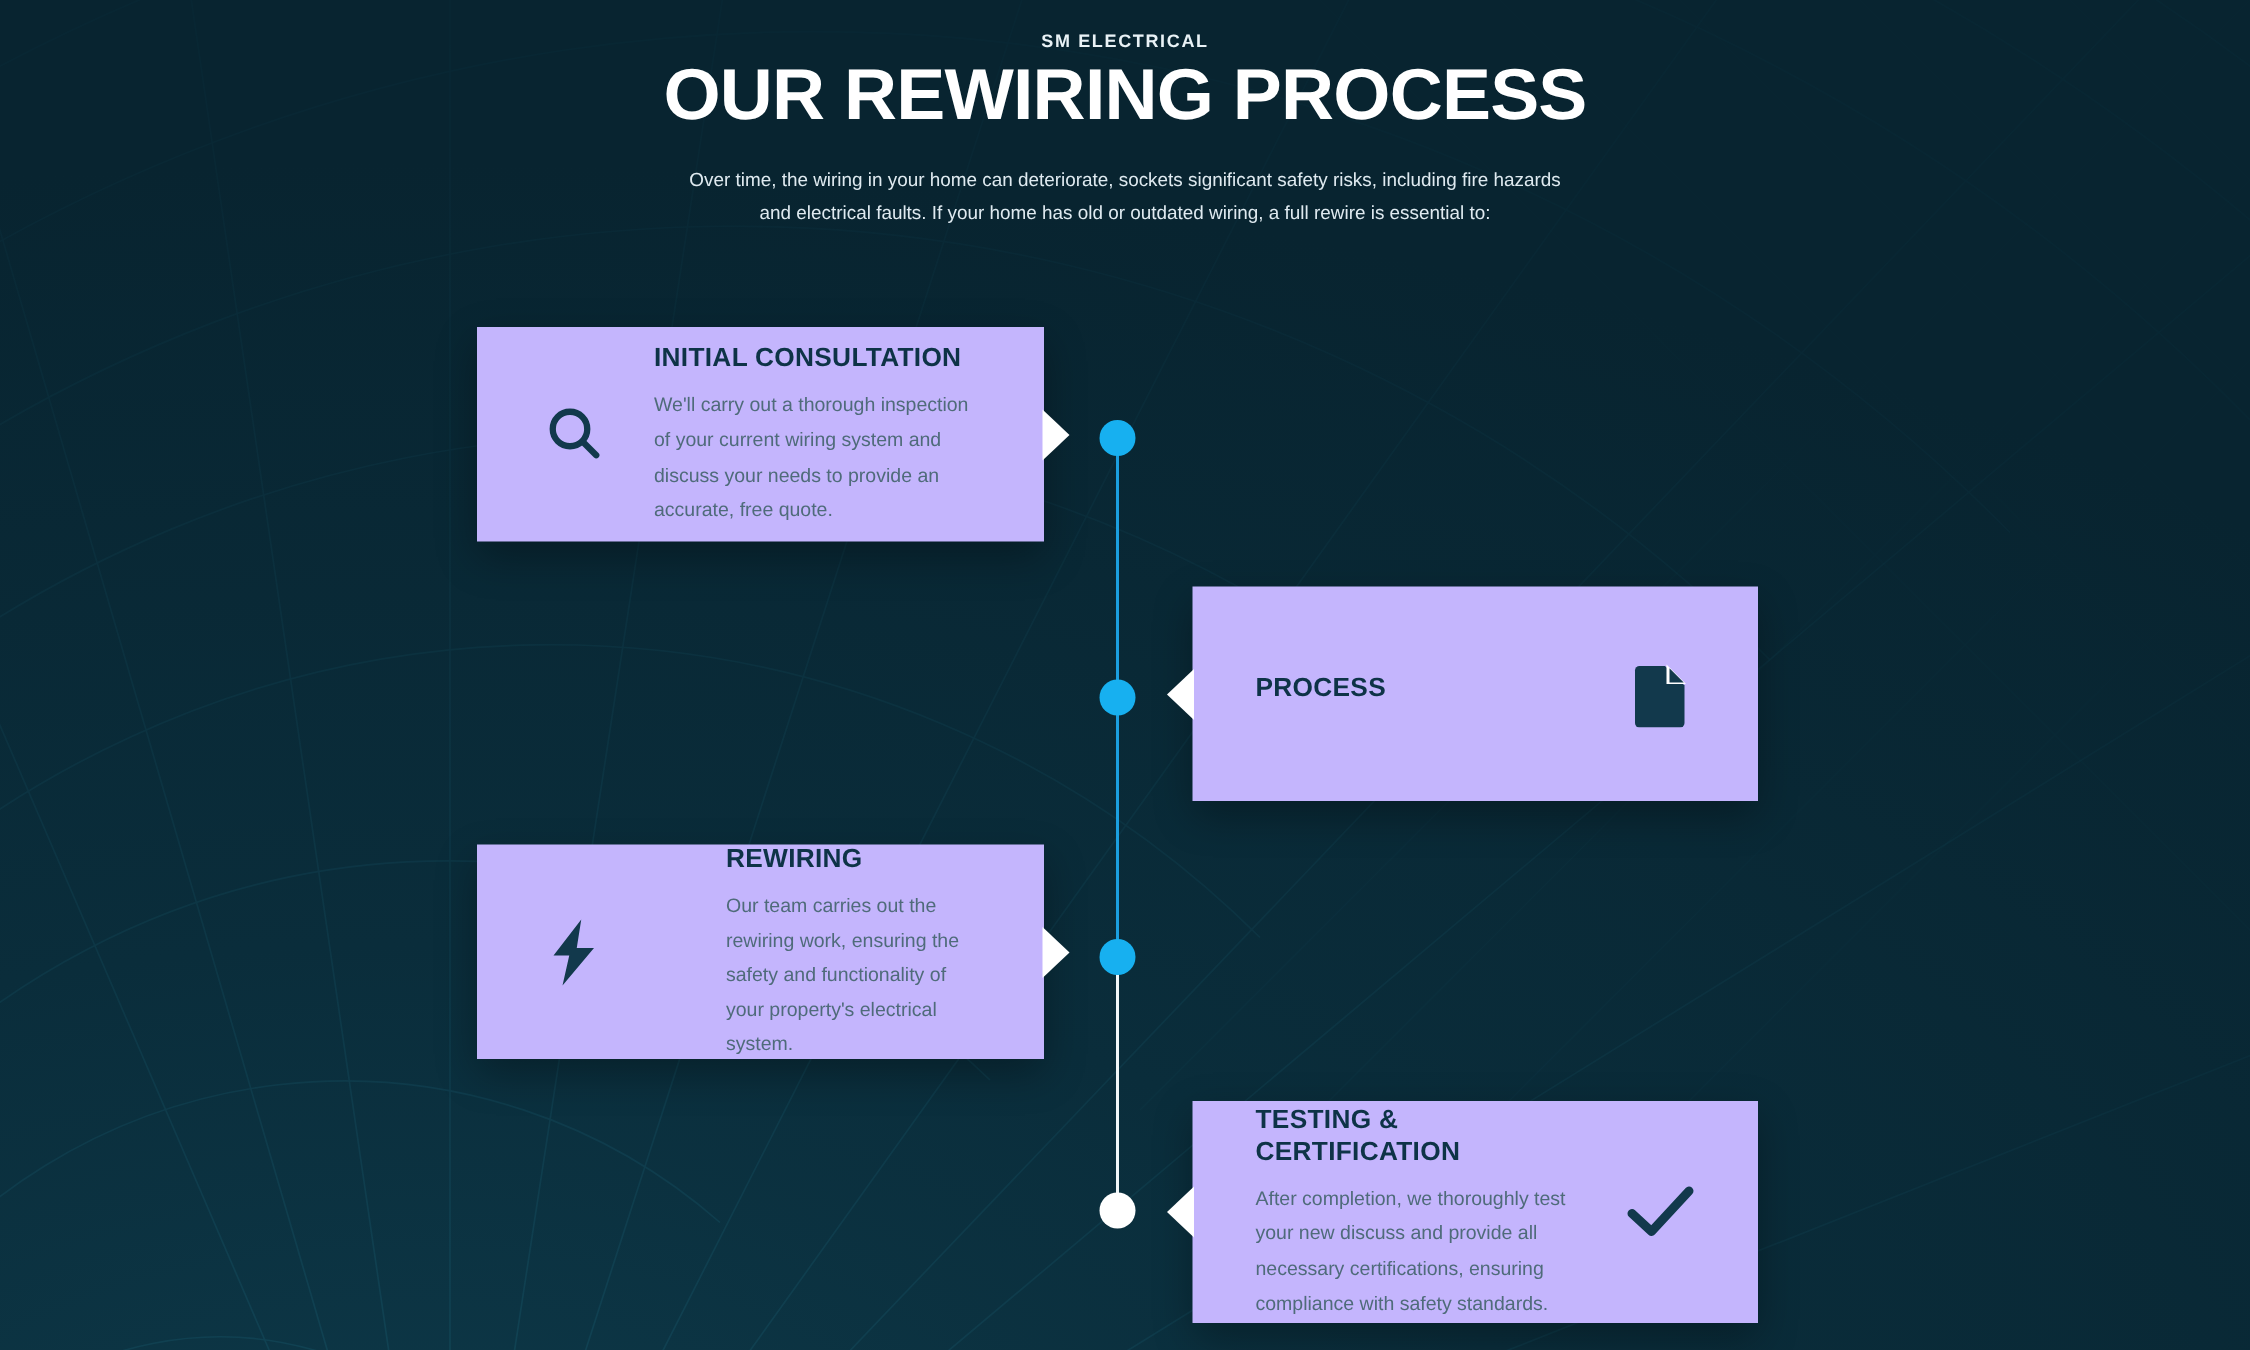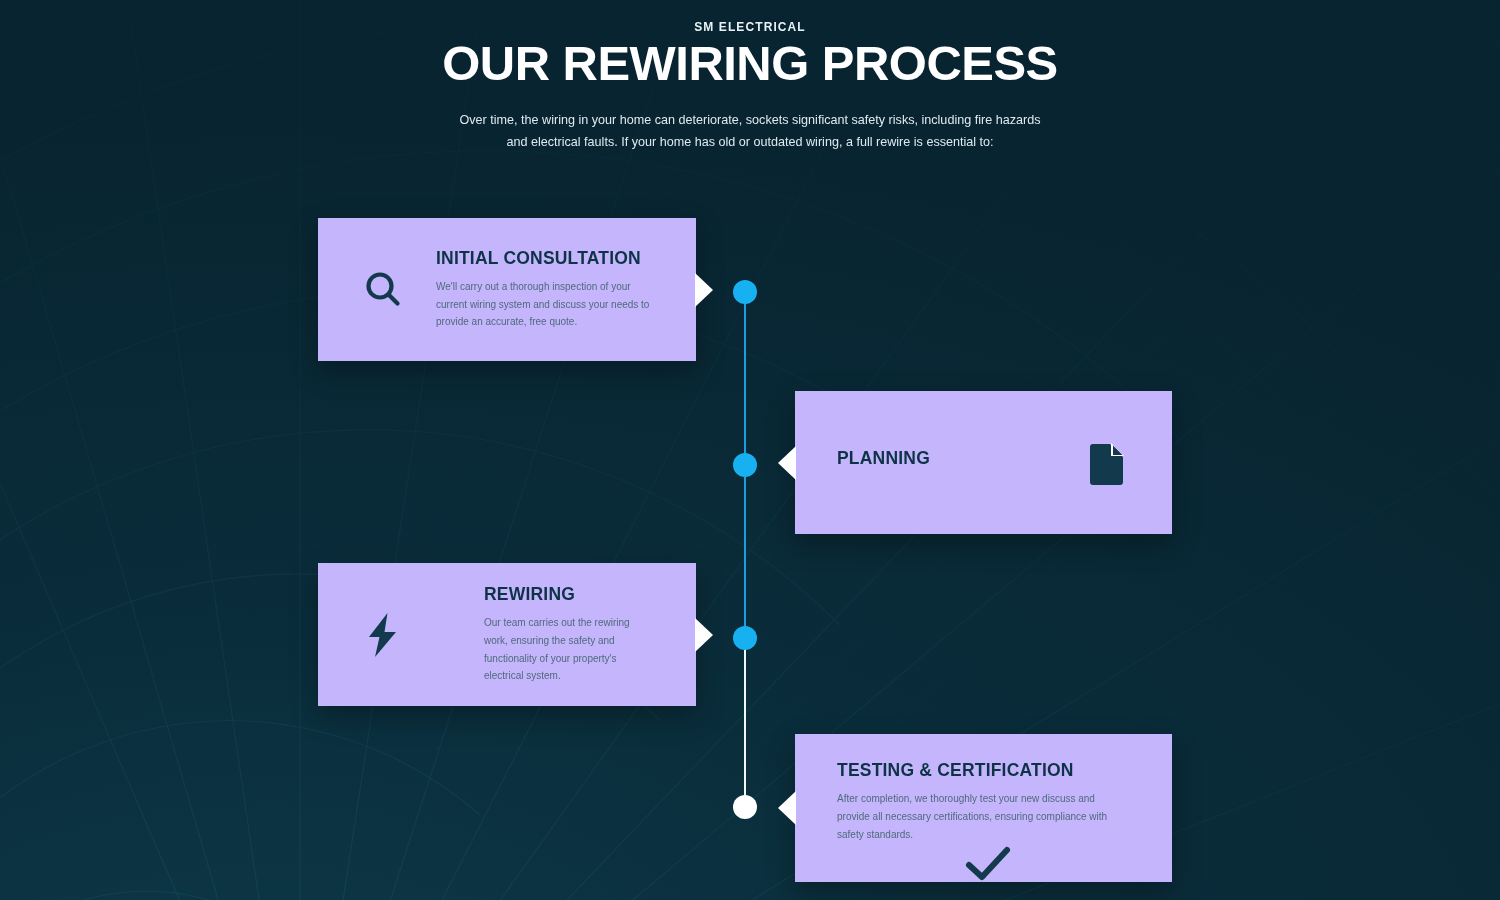--- a/index.html
+++ b/index.html
@@ -85,28 +85,28 @@
     border-right:18px solid #ffffff;
   }
 
   .card-icon { flex:0 0 auto; width:62px; display:flex; align-items:center; justify-content:center; }
   .card-body { flex:1 1 auto; }
   .card-title {
     font-size:17.5px; font-weight:bold; letter-spacing:0.2px;
     color:#0e3347; margin-bottom:9px;
   }
   .card-text {
-    font-size:10px; line-height:1.78; color:#4f6b7a;
+    font-size:13px; line-height:1.78; color:#4f6b7a;
   }
 
   
   #card-1 { left:318px; top:218px;  width:378px; height:143px; }
   #card-2 { left:795px; top:391px;  width:377px; height:143px; }
   #card-3 { left:318px; top:563px;  width:378px; height:143px;gap:48px; }
-  #card-4 { left:795px; top:734px;  width:377px; height:148px;flex-direction:column; }
+  #card-4 { left:795px; top:734px;  width:377px; height:148px; }
 
   #card-1 .card-body, #card-3 .card-body { padding-left:22px; }
   #card-2 .card-body, #card-4 .card-body { padding-right:14px; }
 
   .ico { display:block; }
 </style>
 </head>
 <body>
 
 <div id="bg-layer">
@@ -194,21 +194,21 @@
   </div>
   <div class="card-body">
     <div class="card-title">INITIAL CONSULTATION</div>
     <div class="card-text">We'll carry out a thorough inspection of your current wiring system and discuss your needs to provide an accurate, free quote.</div>
   </div>
 </div>
 
 <div class="card card-right" id="card-2">
   <div class="notch notch-left"></div>
   <div class="card-body">
-    <div class="card-title">PLANNING</div>
+    <div class="card-title">PROCESS</div>
   </div>
   <div class="card-icon">
     <svg class="ico" width="40" height="44" viewBox="0 0 40 44" fill="#12394c">
       <path d="M6 3 h17 l13 13 v25 a3 3 0 0 1 -3 3 h-27 a3 3 0 0 1 -3 -3 v-35 a3 3 0 0 1 3 -3 z"></path>
       <path d="M24 2 v13 h13 z" fill="#ffffff"></path>
       <path d="M26 4.5 v9.5 h9.5 z" fill="#12394c"></path>
     </svg>
   </div>
 </div>
 

